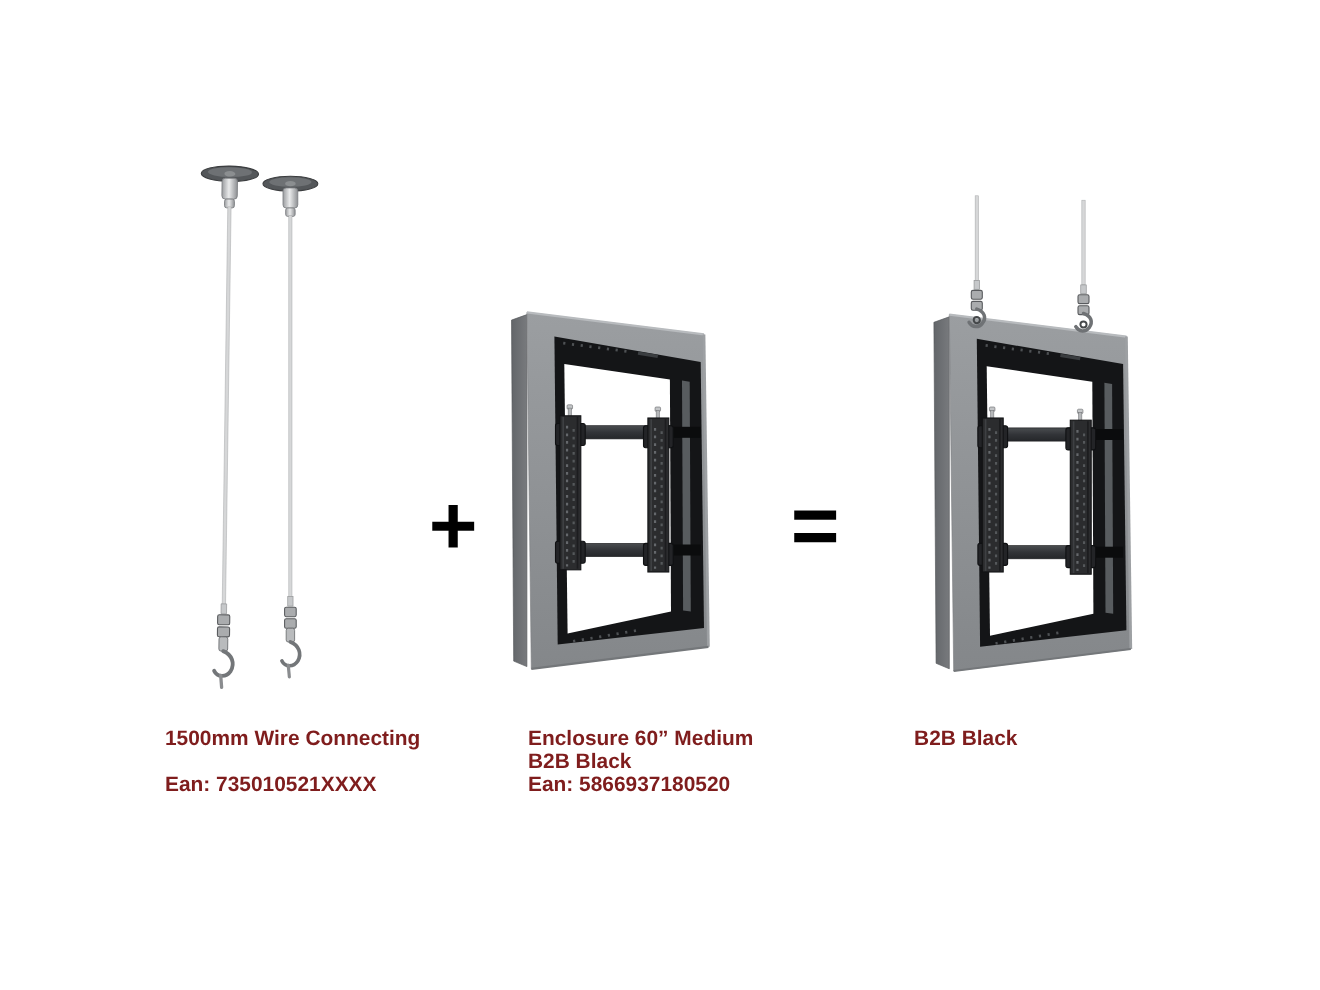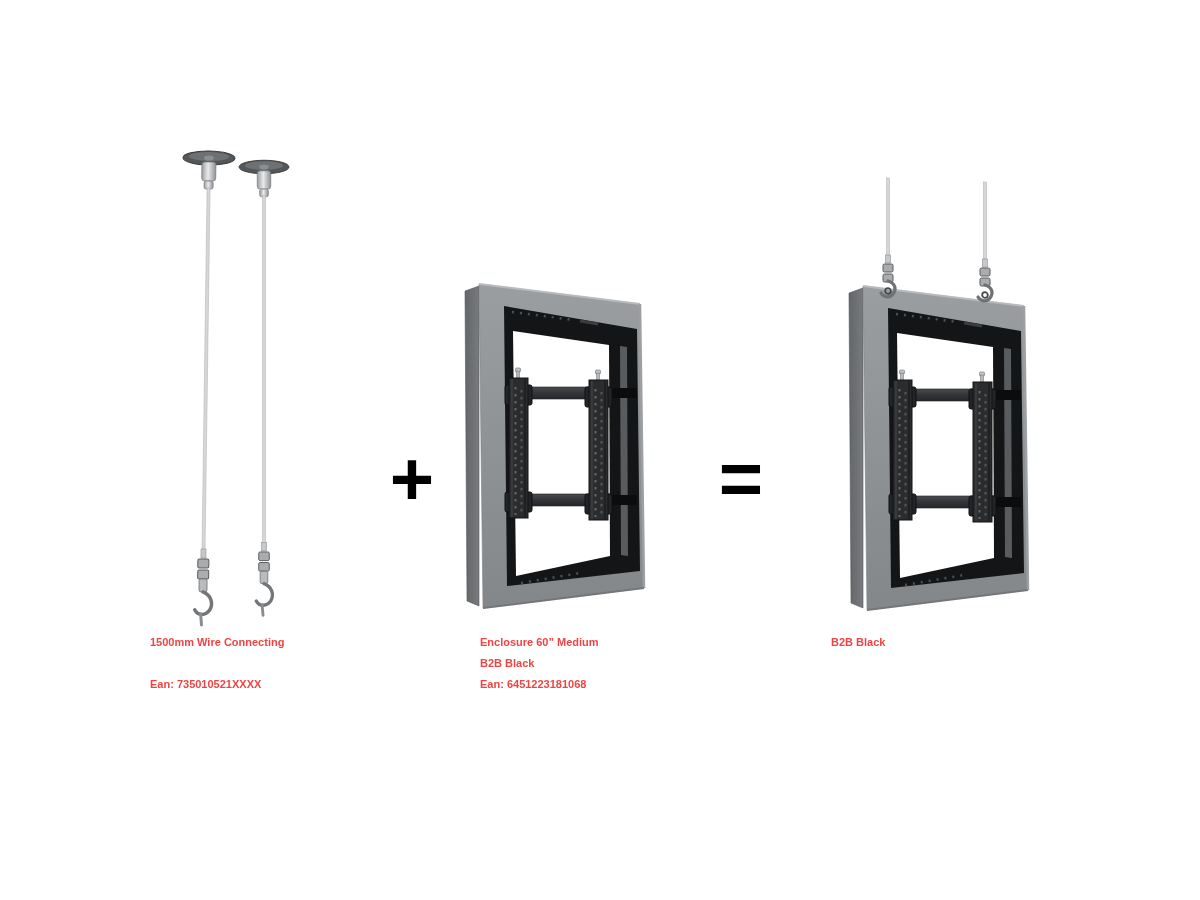--- a/index.html
+++ b/index.html
@@ -2,21 +2,21 @@
 <html><head>
 <meta charset="utf-8">
 <style>
   html,body{margin:0;padding:0;background:#fff;}
   .canvas{
     position:relative;width:1200px;height:900px;background:#ffffff;
     font-family:"Liberation Sans",sans-serif;overflow:hidden;
   }
   .art{position:absolute;left:0;top:0;width:1200px;height:900px;display:block;}
   .caption{
-    position:absolute;top:632px;color:#ef4444;font-weight:bold;font-size:11px;
+    position:absolute;top:661px;color:#7f1d1d;font-weight:bold;font-size:19px;
     line-height:21px;white-space:nowrap;
   }
   .caption .line{min-height:21px;}
   .caption-left{left:150px;}
   .caption-mid{left:480px;}
   .caption-right{left:831px;}
   .caption-right .ean{padding-left:6px;}
   .op{
     position:absolute;top:429px;width:72px;height:100px;line-height:100px;
     text-align:center;font-weight:bold;font-size:76px;color:#000;
@@ -126,20 +126,20 @@
 
   <div class="caption caption-left">
     <div class="line">1500mm Wire Connecting</div>
     <div class="line"></div>
     <div class="line ean">Ean: 735010521XXXX</div>
   </div>
 
   <div class="caption caption-mid">
     <div class="line">Enclosure 60” Medium</div>
     <div class="line">B2B Black</div>
-    <div class="line ean">Ean: 6451223181068</div>
+    <div class="line ean">Ean: 5866937180520</div>
   </div>
 
   <div class="caption caption-right">
     <div class="line">B2B Black</div>
   </div>
 
 </div>
 
 </body></html>

